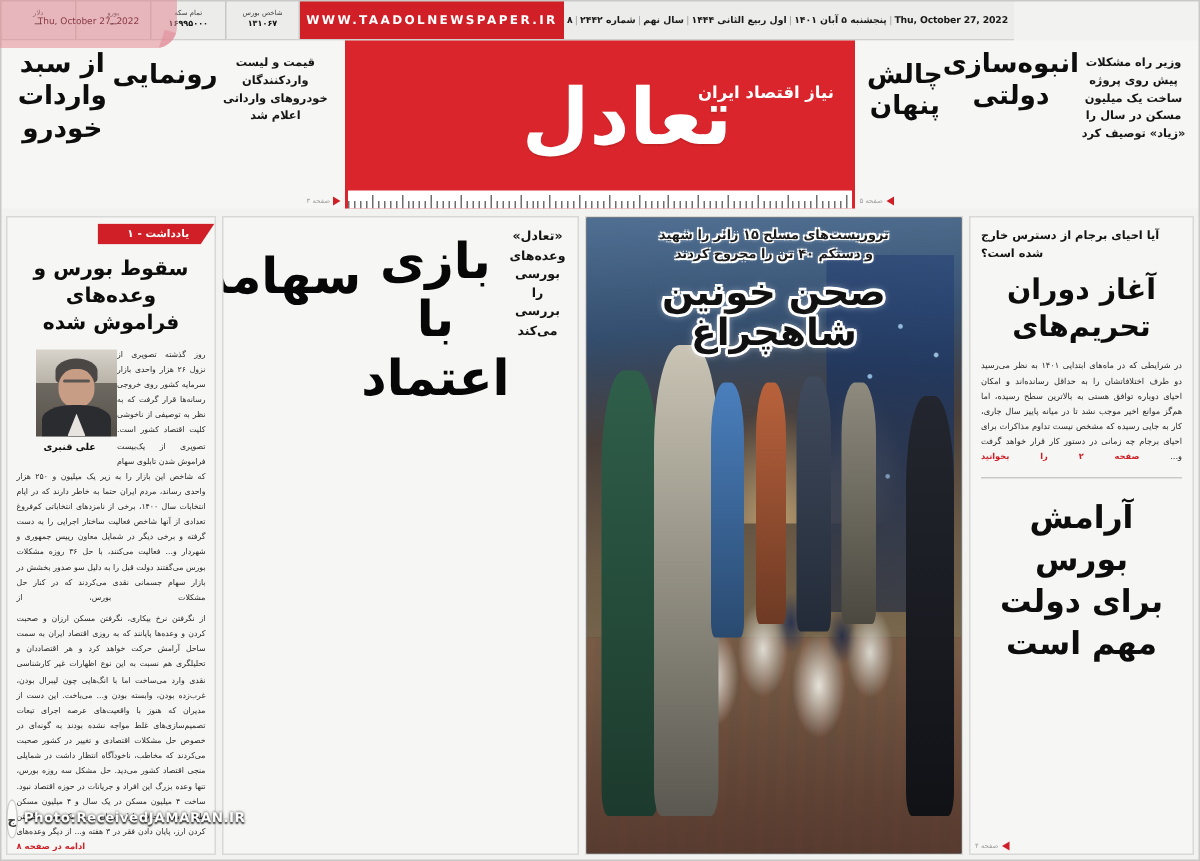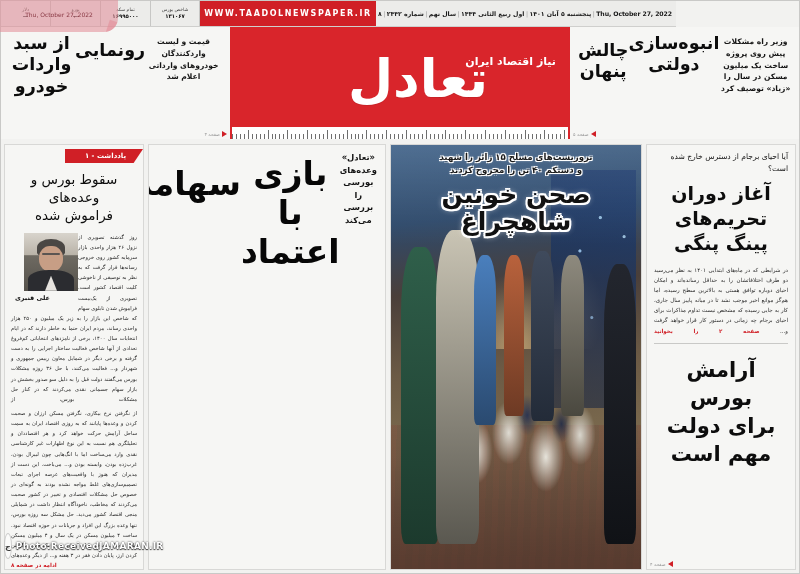--- a/index.html
+++ b/index.html
@@ -158,22 +158,22 @@
   
   .col-right {
     flex: 0 0 150px;
     background: #f6f6f4;
     border: 1px solid #d8d8d6;
     padding: 6px 7px;
     display: flex; flex-direction: column;
     position: relative;
   }
   .r-kicker {
-    font-size: 7.6px; font-weight: normal; color: #141414;
-    text-align: right; line-height: 1.6;
+    font-size: 7.6px; font-weight: bold; color: #141414;
+    text-align: left; line-height: 1.6;
   }
   .r-title {
     font-size: 19px; font-weight: bold; color: #0d0d0d;
     text-align: center; line-height: 1.32; margin-top: 6px;
     letter-spacing: -0.4px;
   }
   .r-body {
     margin-top: 8px;
     font-size: 5.5px; color: #2a2a2a; line-height: 1.85;
     text-align: justify; text-align-last: justify;
@@ -323,27 +323,27 @@
   .note-tag {
     background: #d01f26; color: #fff;
     font-size: 7px; font-weight: bold;
     padding: 3px 7px 3px 10px;
     align-self: flex-start;
     margin: 4px 0 0 0;
     width: 78px; text-align: center;
     clip-path: polygon(0 0, 100% 0, 88% 100%, 0 100%);
   }
   .l-title {
-    font-size: 13.5px; font-weight: normal; color: #0d0d0d;
+    font-size: 13.5px; font-weight: bold; color: #0d0d0d;
     text-align: center; line-height: 1.35; margin: 7px 6px 0;
     letter-spacing: -0.3px;
   }
   .l-flow { margin: 7px 6px 0; position: relative; }
   .author-box {
-    float: left; width: 63px; margin: 1px 0 3px 4px; text-align: left;
+    float: left; width: 63px; margin: 1px 0 3px 4px; text-align: center;
   }
   .author-photo {
     width: 54px; height: 58px;
     background: linear-gradient(180deg,#d8d4cc 0%,#b9b3a8 38%,#6e6a62 39%,#55514a 100%);
     position: relative; overflow: hidden;
   }
   .ap-hair {
     position: absolute; top: 6px; left: 13px; width: 28px; height: 17px;
     background: #4a4744; border-radius: 50% 50% 20% 20%;
   }
@@ -562,21 +562,20 @@
       <i></i>
       <i></i>
   </div>
 
   <div class="body-grid">
 
     <div class="col-right">
       <div class="r-kicker">آیا احیای برجام از دسترس خارج شده است؟</div>
       <div class="r-title">آغاز دوران</div>
       <div class="r-title" style="margin-top:0">تحریم‌های</div>
-      <div class="r-title" style="margin-top:0">پینگ پنگی</div>
       <div class="r-body">
         <span>در شرایطی که در ماه‌های ابتدایی ۱۴۰۱ به نظر می‌رسید دو طرف اختلافاتشان را به حداقل رسانده‌اند و امکان احیای دوباره توافق هستی به بالاترین سطح رسیده، اما هم‌گز موانع اخیر موجب نشد تا در میانه پاییز سال جاری، کار به جایی رسیده که مشخص نیست تداوم مذاکرات برای احیای برجام چه زمانی در دستور کار قرار خواهد گرفت و...</span>
         <span class="read-more">صفحه ۲ را بخوانید</span>
       </div>
 
       <div class="r-divider"></div>
 
       <div class="r-title2">آرامش</div>
       <div class="r-title2" style="margin-top:0">بورس</div>
       <div class="r-title2" style="margin-top:0">برای دولت</div>

